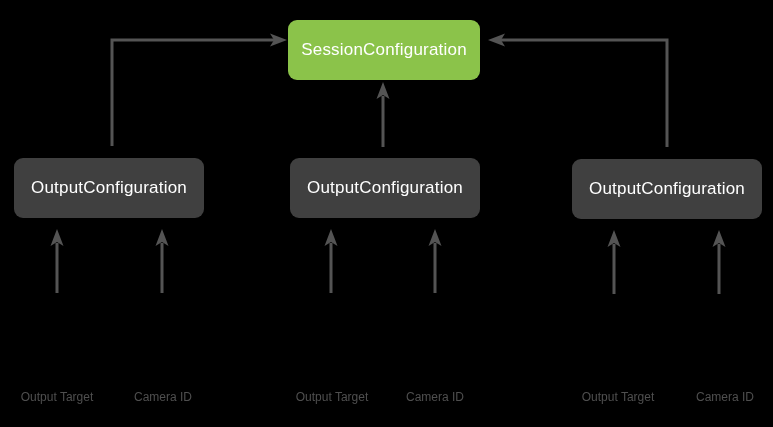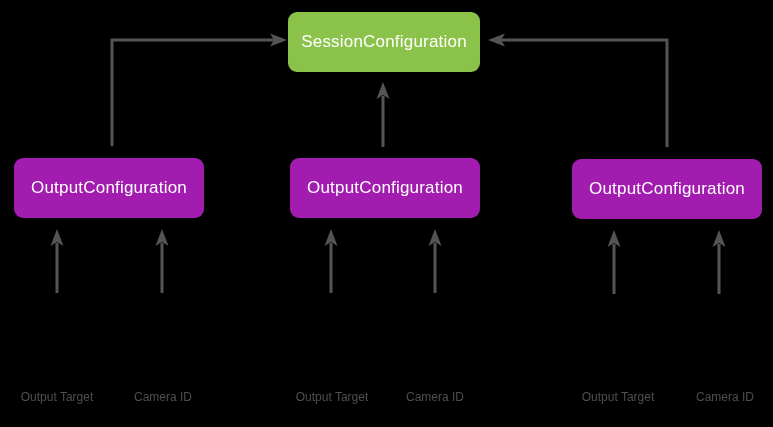--- a/index.html
+++ b/index.html
@@ -31,27 +31,27 @@
     display: flex;
     align-items: center;
     justify-content: center;
     border-radius: 9px;
     color: #ffffff;
     font-size: 17px;
     letter-spacing: 0.2px;
     white-space: nowrap;
   }
   .node.session {
-    left: 288px; top: 12px;
+    left: 288px; top: 20px;
     width: 192px; height: 60px;
     background: #8BC34A;
   }
   .node.output {
     width: 190px; height: 60px;
-    background: #a21caf;
+    background: #404040;
   }
   .node.output.o1 { left: 14px;  top: 158px; }
   .node.output.o2 { left: 290px; top: 158px; }
   .node.output.o3 { left: 572px; top: 159px; }
   .input-label {
     position: absolute;
     top: 390px;
     transform: translateX(-50%);
     color: #4F4F4F;
     font-size: 12px;

